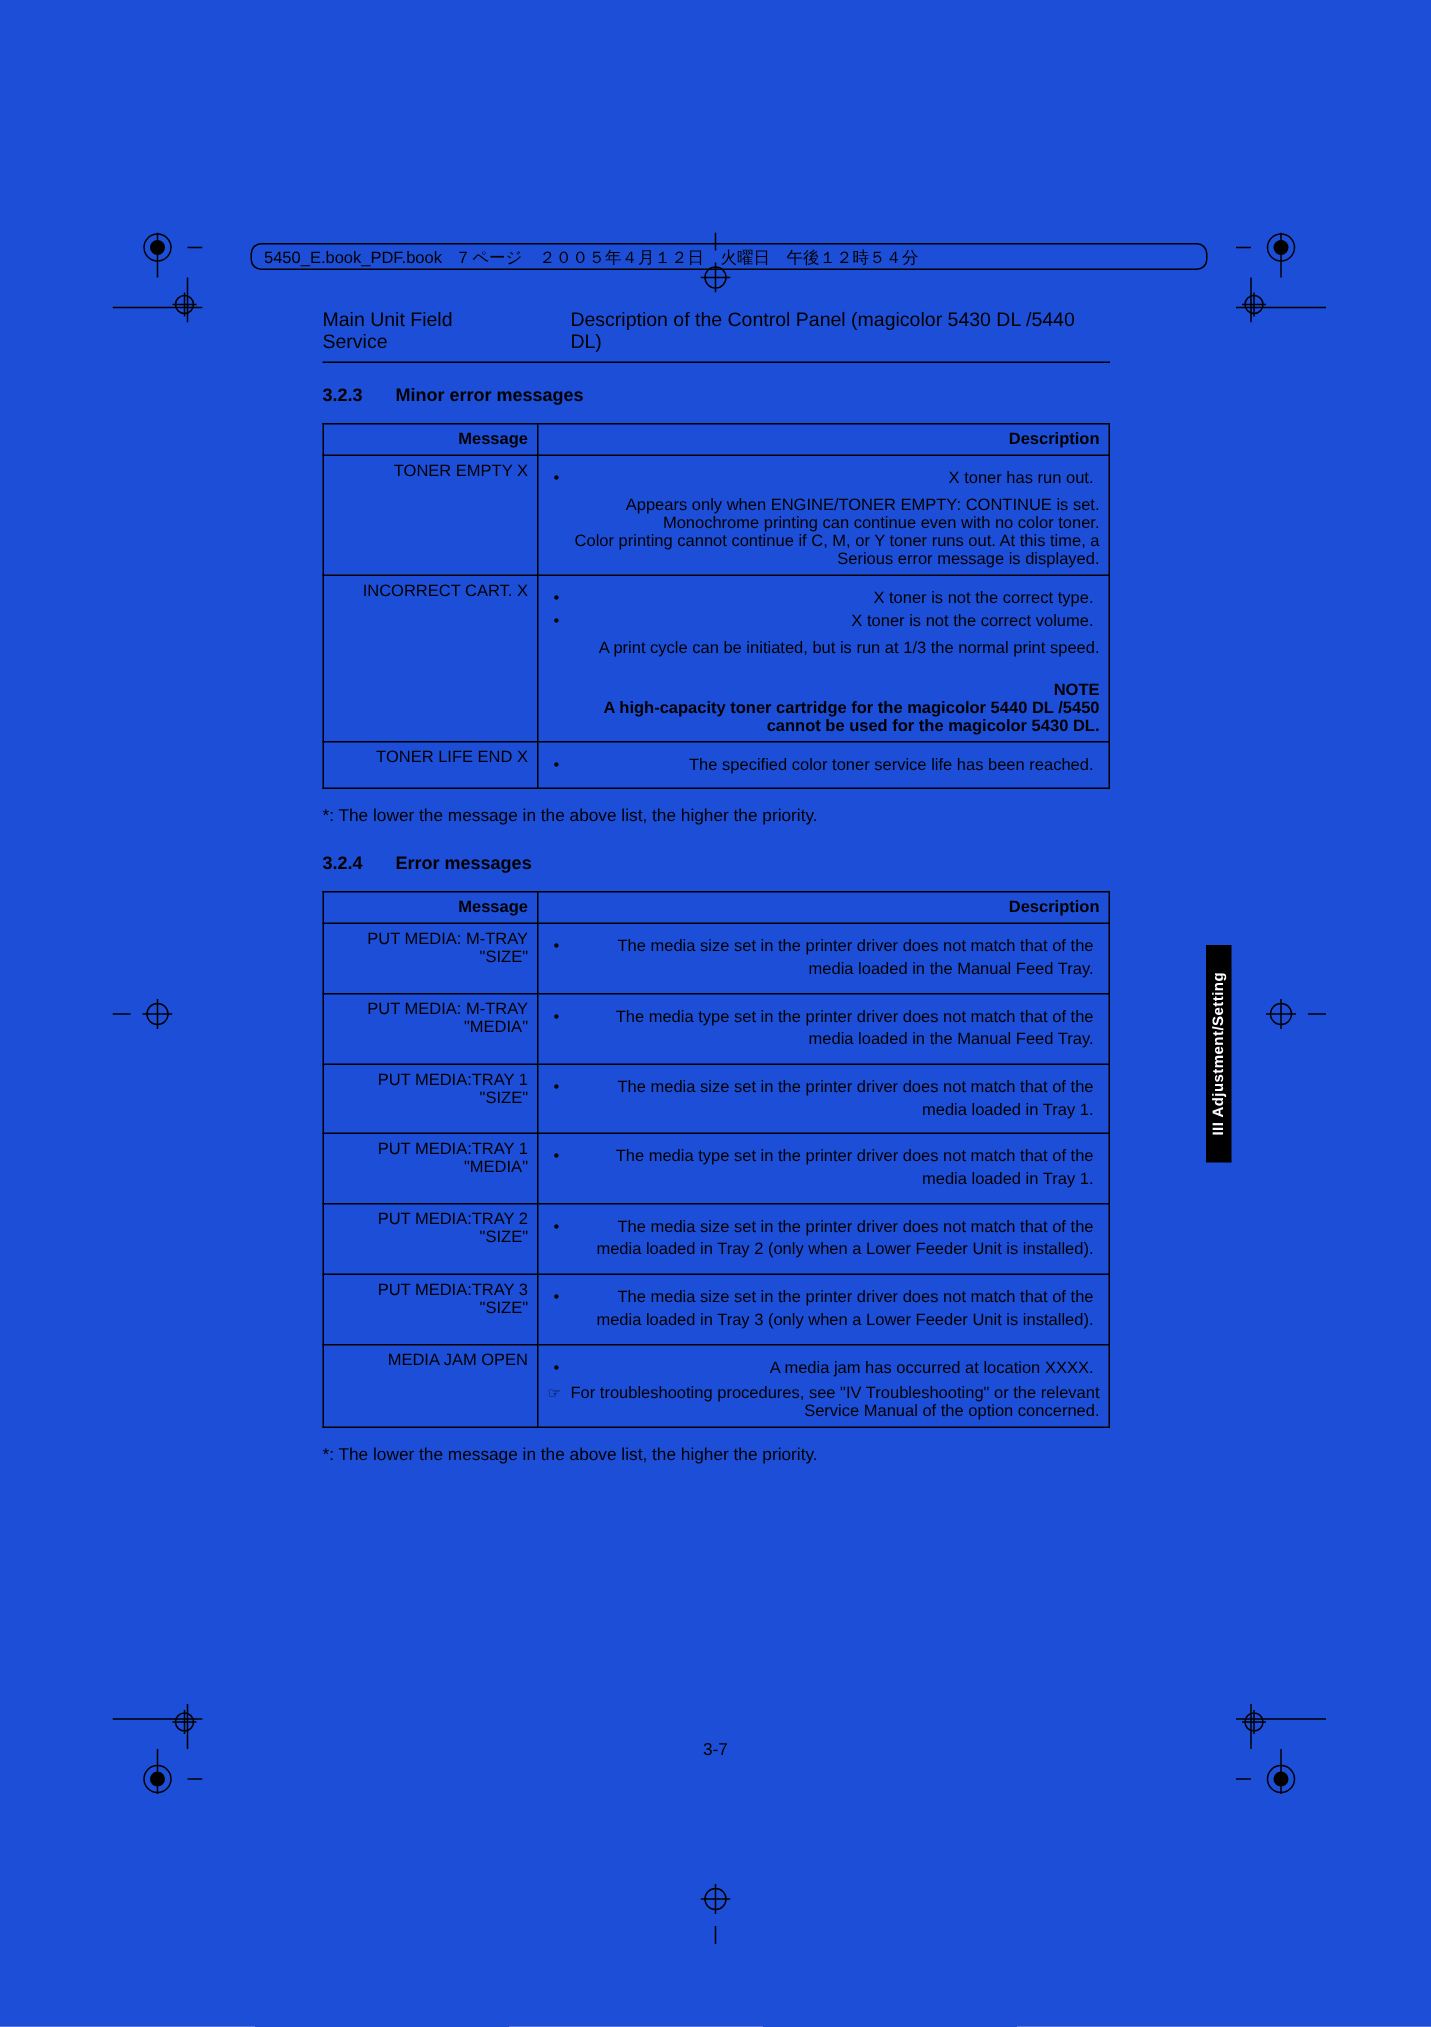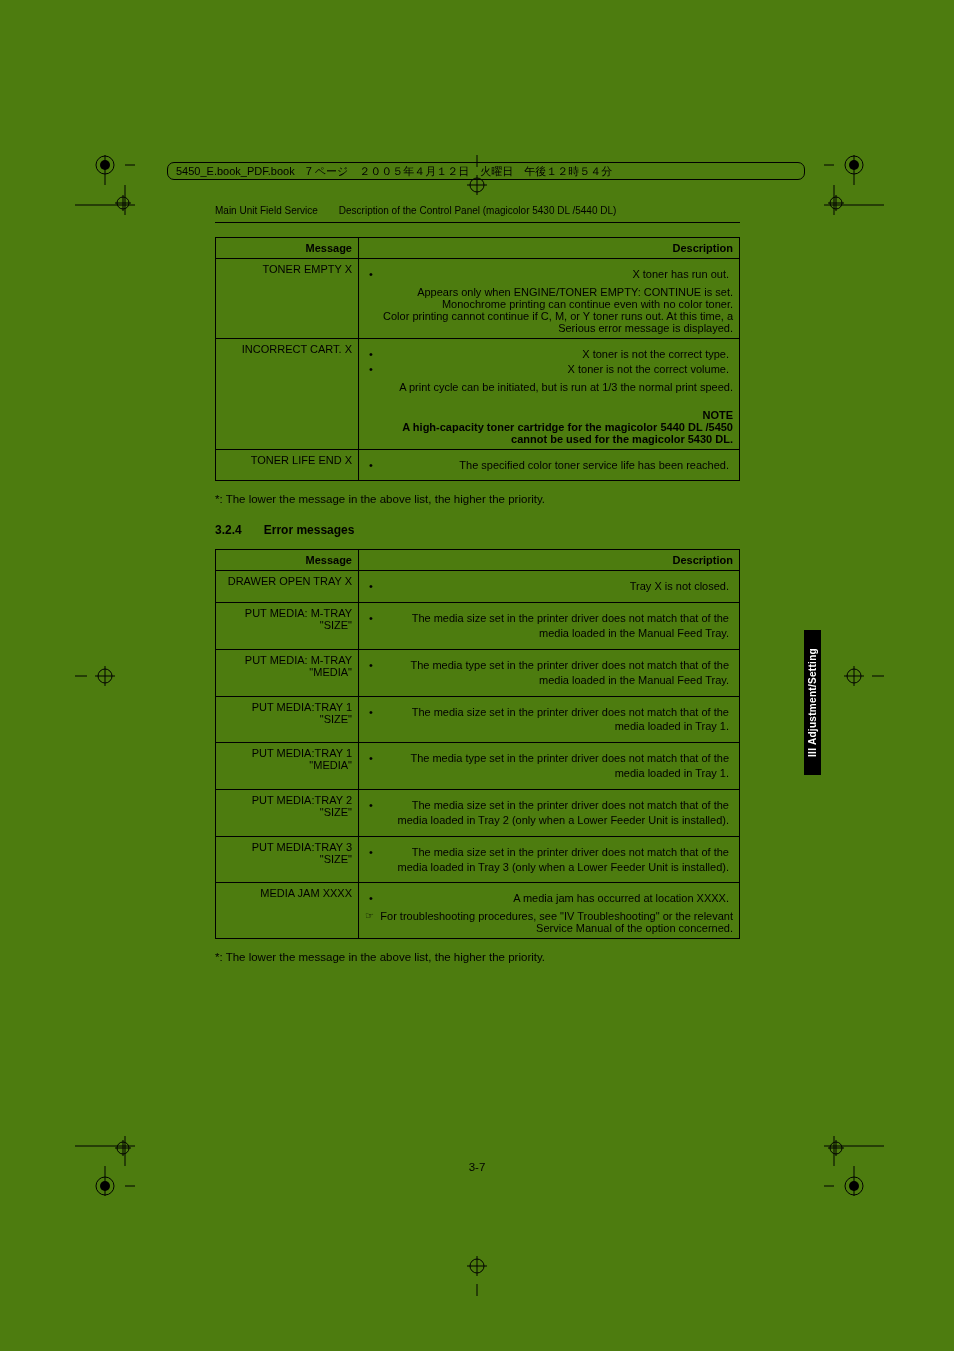--- a/index.html
+++ b/index.html
@@ -1,26 +1,26 @@
 <!DOCTYPE html>
 <html><head>
 <meta charset="utf-8">
 <style>
 body{margin:0;padding:0;font-family:"Helvetica Neue",Arial,sans-serif;font-size:12px;color:#000;background:#fff}
-.page{width:954px;height:1351px;position:relative;margin:0 auto;background:#4d7c0f;overflow:hidden}
+.page{width:954px;height:1351px;position:relative;margin:0 auto;background:#1d4ed8;overflow:hidden}
 .reg{position:absolute}
 .reg svg{display:block}
 .tl{left:75px;top:155px}.tr{right:70px;top:155px}.bl{left:75px;bottom:155px}.br{right:70px;bottom:155px}
 .mt{left:50%;top:155px;transform:translateX(-50%)}
 .mb{left:50%;bottom:55px;transform:translateX(-50%)}
 .ml{left:75px;top:50%;transform:translateY(-50%)}
 .mr{right:70px;top:50%;transform:translateY(-50%)}
 .hdrbar{position:absolute;left:167px;top:162px;width:620px;height:16px;border:1px solid #000;border-radius:7px;font-size:11px;display:flex;align-items:center;padding:0 8px}
 .content{position:absolute;left:215px;top:205px;width:525px}
-.runhead{font-size:10px;display:flex;gap:21px;margin-bottom:6px}
+.runhead{font-size:13px;display:flex;gap:32px;margin-bottom:6px}
 .hr{border:none;border-top:1px solid #000;margin:0 0 14px}
 .sec{font-weight:bold;font-size:12px;margin:6px 0 12px;display:flex;gap:22px}
 table{border-collapse:collapse;width:100%;font-size:11px}
 th,td{border:1px solid #000;padding:4px 6px;vertical-align:top;text-align:right}
 th{font-weight:bold;text-align:right}
 td:first-child{width:130px}
 ul.b{list-style:none;margin:4px;padding:0}
 ul.b li{position:relative;padding-left:10px;line-height:1.35}
 ul.b li:before{content:"•";position:absolute;left:0}
 .note{margin-top:16px;font-weight:bold}
@@ -107,20 +107,24 @@
       <span>III Adjustment/Setting</span>
     </div>
 
 <div class="content">
   <div class="runhead">
     <span>Main Unit Field Service</span>
     <span>Description of the Control Panel (magicolor 5430 DL /5440 DL)</span>
   </div>
   <hr class="hr">
 
+  <div class="sec">
+    <span>3.2.3</span>
+    <span>Minor error messages</span>
+  </div>
 
   <table>
     <tbody>
           <tr>
             <th>Message</th>
             <th>Description</th>
           </tr>
     <tr>
       <td>TONER EMPTY X</td>
       <td>
@@ -162,28 +166,20 @@
     <span>Error messages</span>
   </div>
 
   <table>
     <tbody>
           <tr>
             <th>Message</th>
             <th>Description</th>
           </tr>
     <tr>
-            <td>DRAWER OPEN TRAY X</td>
-            <td>
-              <ul class="b">
-                <li>Tray X is not closed.</li>
-              </ul>
-            </td>
-          </tr>
-    <tr>
             <td>PUT MEDIA: M-TRAY "SIZE"</td>
             <td>
               <ul class="b">
                 <li>The media size set in the printer driver does not match that of the media loaded in the Manual Feed Tray.</li>
               </ul>
             </td>
           </tr>
     <tr>
             <td>PUT MEDIA: M-TRAY "MEDIA"</td>
             <td>
@@ -218,21 +214,21 @@
           </tr>
     <tr>
             <td>PUT MEDIA:TRAY 3 "SIZE"</td>
             <td>
               <ul class="b">
                 <li>The media size set in the printer driver does not match that of the media loaded in Tray 3 (only when a Lower Feeder Unit is installed).</li>
               </ul>
             </td>
           </tr>
     <tr>
-            <td>MEDIA JAM XXXX</td>
+            <td>MEDIA JAM OPEN</td>
             <td>
       <ul class="b">
                 <li>A media jam has occurred at location XXXX.</li>
               </ul>
       <div style="display:flex">
                 <span class="ptr">☞</span>
                 <span>For troubleshooting procedures, see "IV Troubleshooting" or the relevant Service Manual of the option concerned.</span>
               </div>
     </td>
           </tr>

